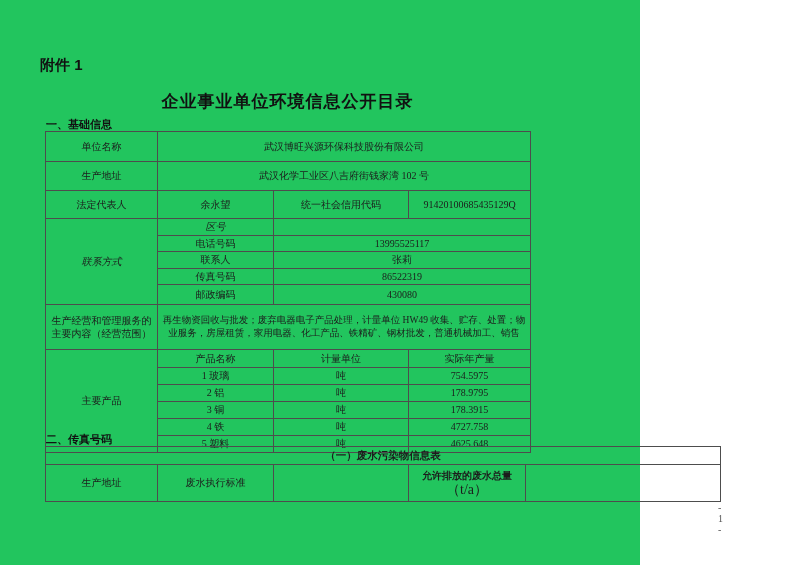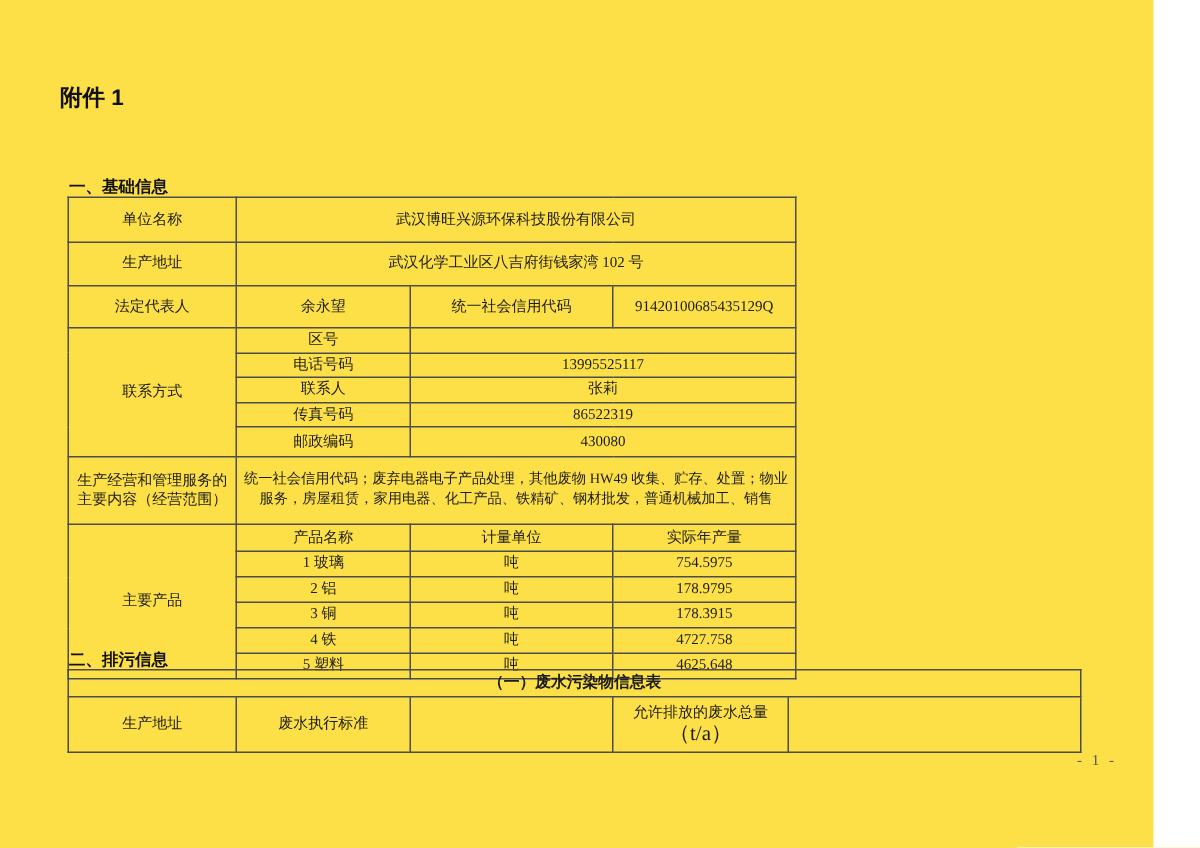--- a/index.html
+++ b/index.html
@@ -5,22 +5,22 @@
   html, body {
     margin: 0; padding: 0;
     width: 800px; height: 565px;
     background: #ffffff;
     overflow: hidden;
     font-family: "Liberation Serif", "DejaVu Serif", serif;
     color: #1c1c1c;
   }
   .page {
     position: relative;
-    width: 769px; height: 565px;
-    background: #fde047;
+    width: 640px; height: 565px;
+    background: #22c55e;
   }
   .attachment {
     position: absolute; left: 40px; top: 56px;
     font-family: "Liberation Sans", "DejaVu Sans", sans-serif;
     font-weight: bold; font-size: 15px; color: #111;
   }
   .doc-title {
     position: absolute; left: 45px; top: 90px; width: 485px;
     text-align: center;
     font-family: "Liberation Sans", "DejaVu Sans", sans-serif;
@@ -57,45 +57,46 @@
     font-size: 9.5px;
     padding: 2px 5px;
     line-height: 1.45;
   }
   td.label-cell { font-size: 10px; }
   td.tbl-subtitle {
     font-family: "Liberation Sans", "DejaVu Sans", sans-serif;
     font-weight: bold; font-size: 10.5px;
   }
   .unit-small { font-size: 14px; display: block; line-height: 1.1; }
-  .wwq-main { display: block; line-height: 1.3; }
+  .wwq-main { display: block; line-height: 1.3; font-weight: bold; }
   .page-number {
     position: absolute; left: 718px; top: 502px;
     font-size: 10px; color: #555; letter-spacing: 2px;
   }
   
   tr.h29 td { height: 27px; }
   tr.h28 td { height: 26px; }
   tr.h27 td { height: 25px; }
-  tr.h12 td { height: 11px; }
+  tr.h12 td { height: 11px; font-style: italic; }
   tr.h14 td { height: 12px; }
   tr.h15 td { height: 13px; }
   tr.h19 td { height: 17px; }
   tr.h44 td { height: 42px; }
   tr.h17 td { height: 15px; }
   tr.h16 td { height: 14px; }
   tr.h36 td { height: 34px; }
 </style>
 </head>
 <body>
 
 <div class="page">
 
   <div class="attachment">附件 1</div>
 
+  <div class="doc-title">企业事业单位环境信息公开目录</div>
 
   <div class="sec-heading sec1">一、基础信息</div>
 
   <table class="grid t1">
     <colgroup>
       <col style="width:112px">
         <col style="width:116px">
         <col style="width:135px">
         <col style="width:122px">
     </colgroup>
@@ -130,21 +131,21 @@
       <tr class="h15">
         <td>传真号码</td>
         <td colspan="2">86522319</td>
       </tr>
       <tr class="h19">
         <td>邮政编码</td>
         <td colspan="2">430080</td>
       </tr>
       <tr class="h44">
         <td class="label-cell">生产经营和管理服务的主要内容（经营范围）</td>
-        <td colspan="3" class="scope">统一社会信用代码；废弃电器电子产品处理，其他废物 HW49 收集、贮存、处置；物业服务，房屋租赁，家用电器、化工产品、铁精矿、钢材批发，普通机械加工、销售</td>
+        <td colspan="3" class="scope">再生物资回收与批发；废弃电器电子产品处理，计量单位 HW49 收集、贮存、处置；物业服务，房屋租赁，家用电器、化工产品、铁精矿、钢材批发，普通机械加工、销售</td>
       </tr>
       <tr class="h17">
         <td rowspan="6" class="label-cell">主要产品</td>
         <td>产品名称</td>
         <td>计量单位</td>
         <td>实际年产量</td>
       </tr>
       <tr class="h16">
         <td class="left">1 玻璃</td>
         <td>吨</td>
@@ -166,21 +167,21 @@
         <td>4727.758</td>
       </tr>
       <tr class="h16">
         <td class="left">5 塑料</td>
         <td>吨</td>
         <td>4625.648</td>
       </tr>
     </tbody>
   </table>
 
-  <div class="sec-heading sec2">二、排污信息</div>
+  <div class="sec-heading sec2">二、传真号码</div>
 
   <table class="grid t2">
     <colgroup>
       <col style="width:112px">
         <col style="width:116px">
         <col style="width:135px">
         <col style="width:117px">
         <col style="width:195px">
     </colgroup>
     <tbody>

